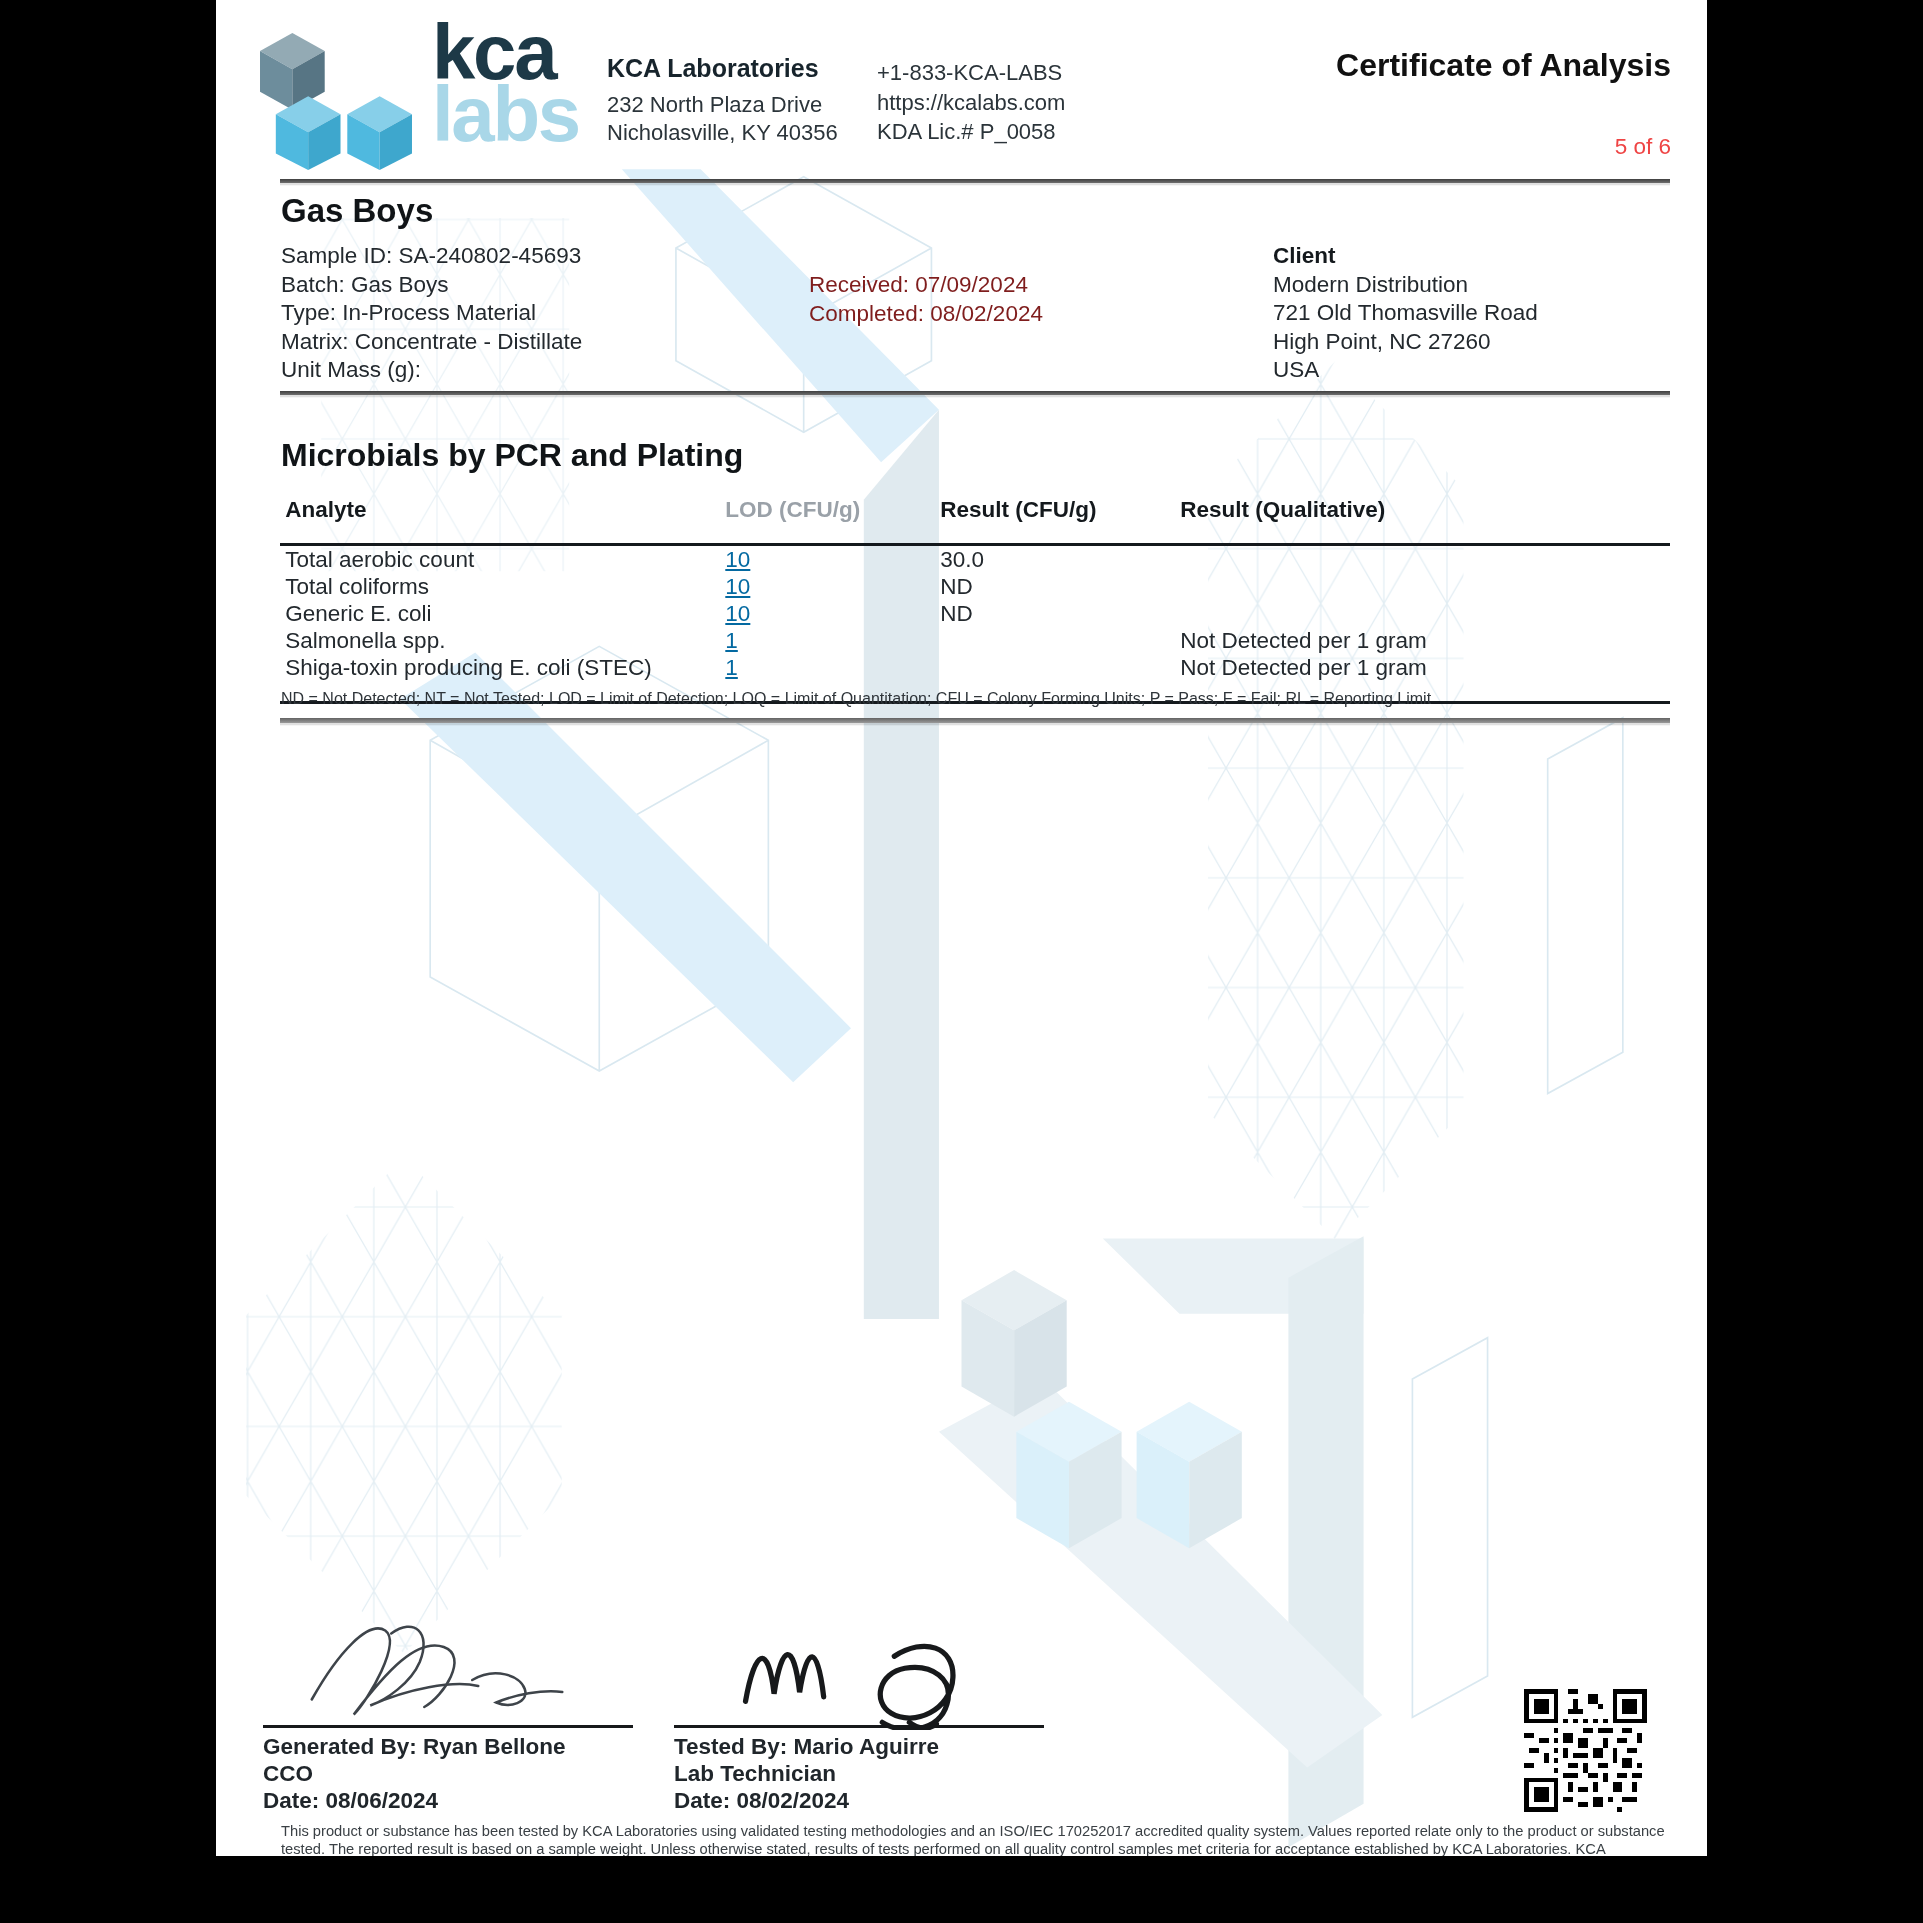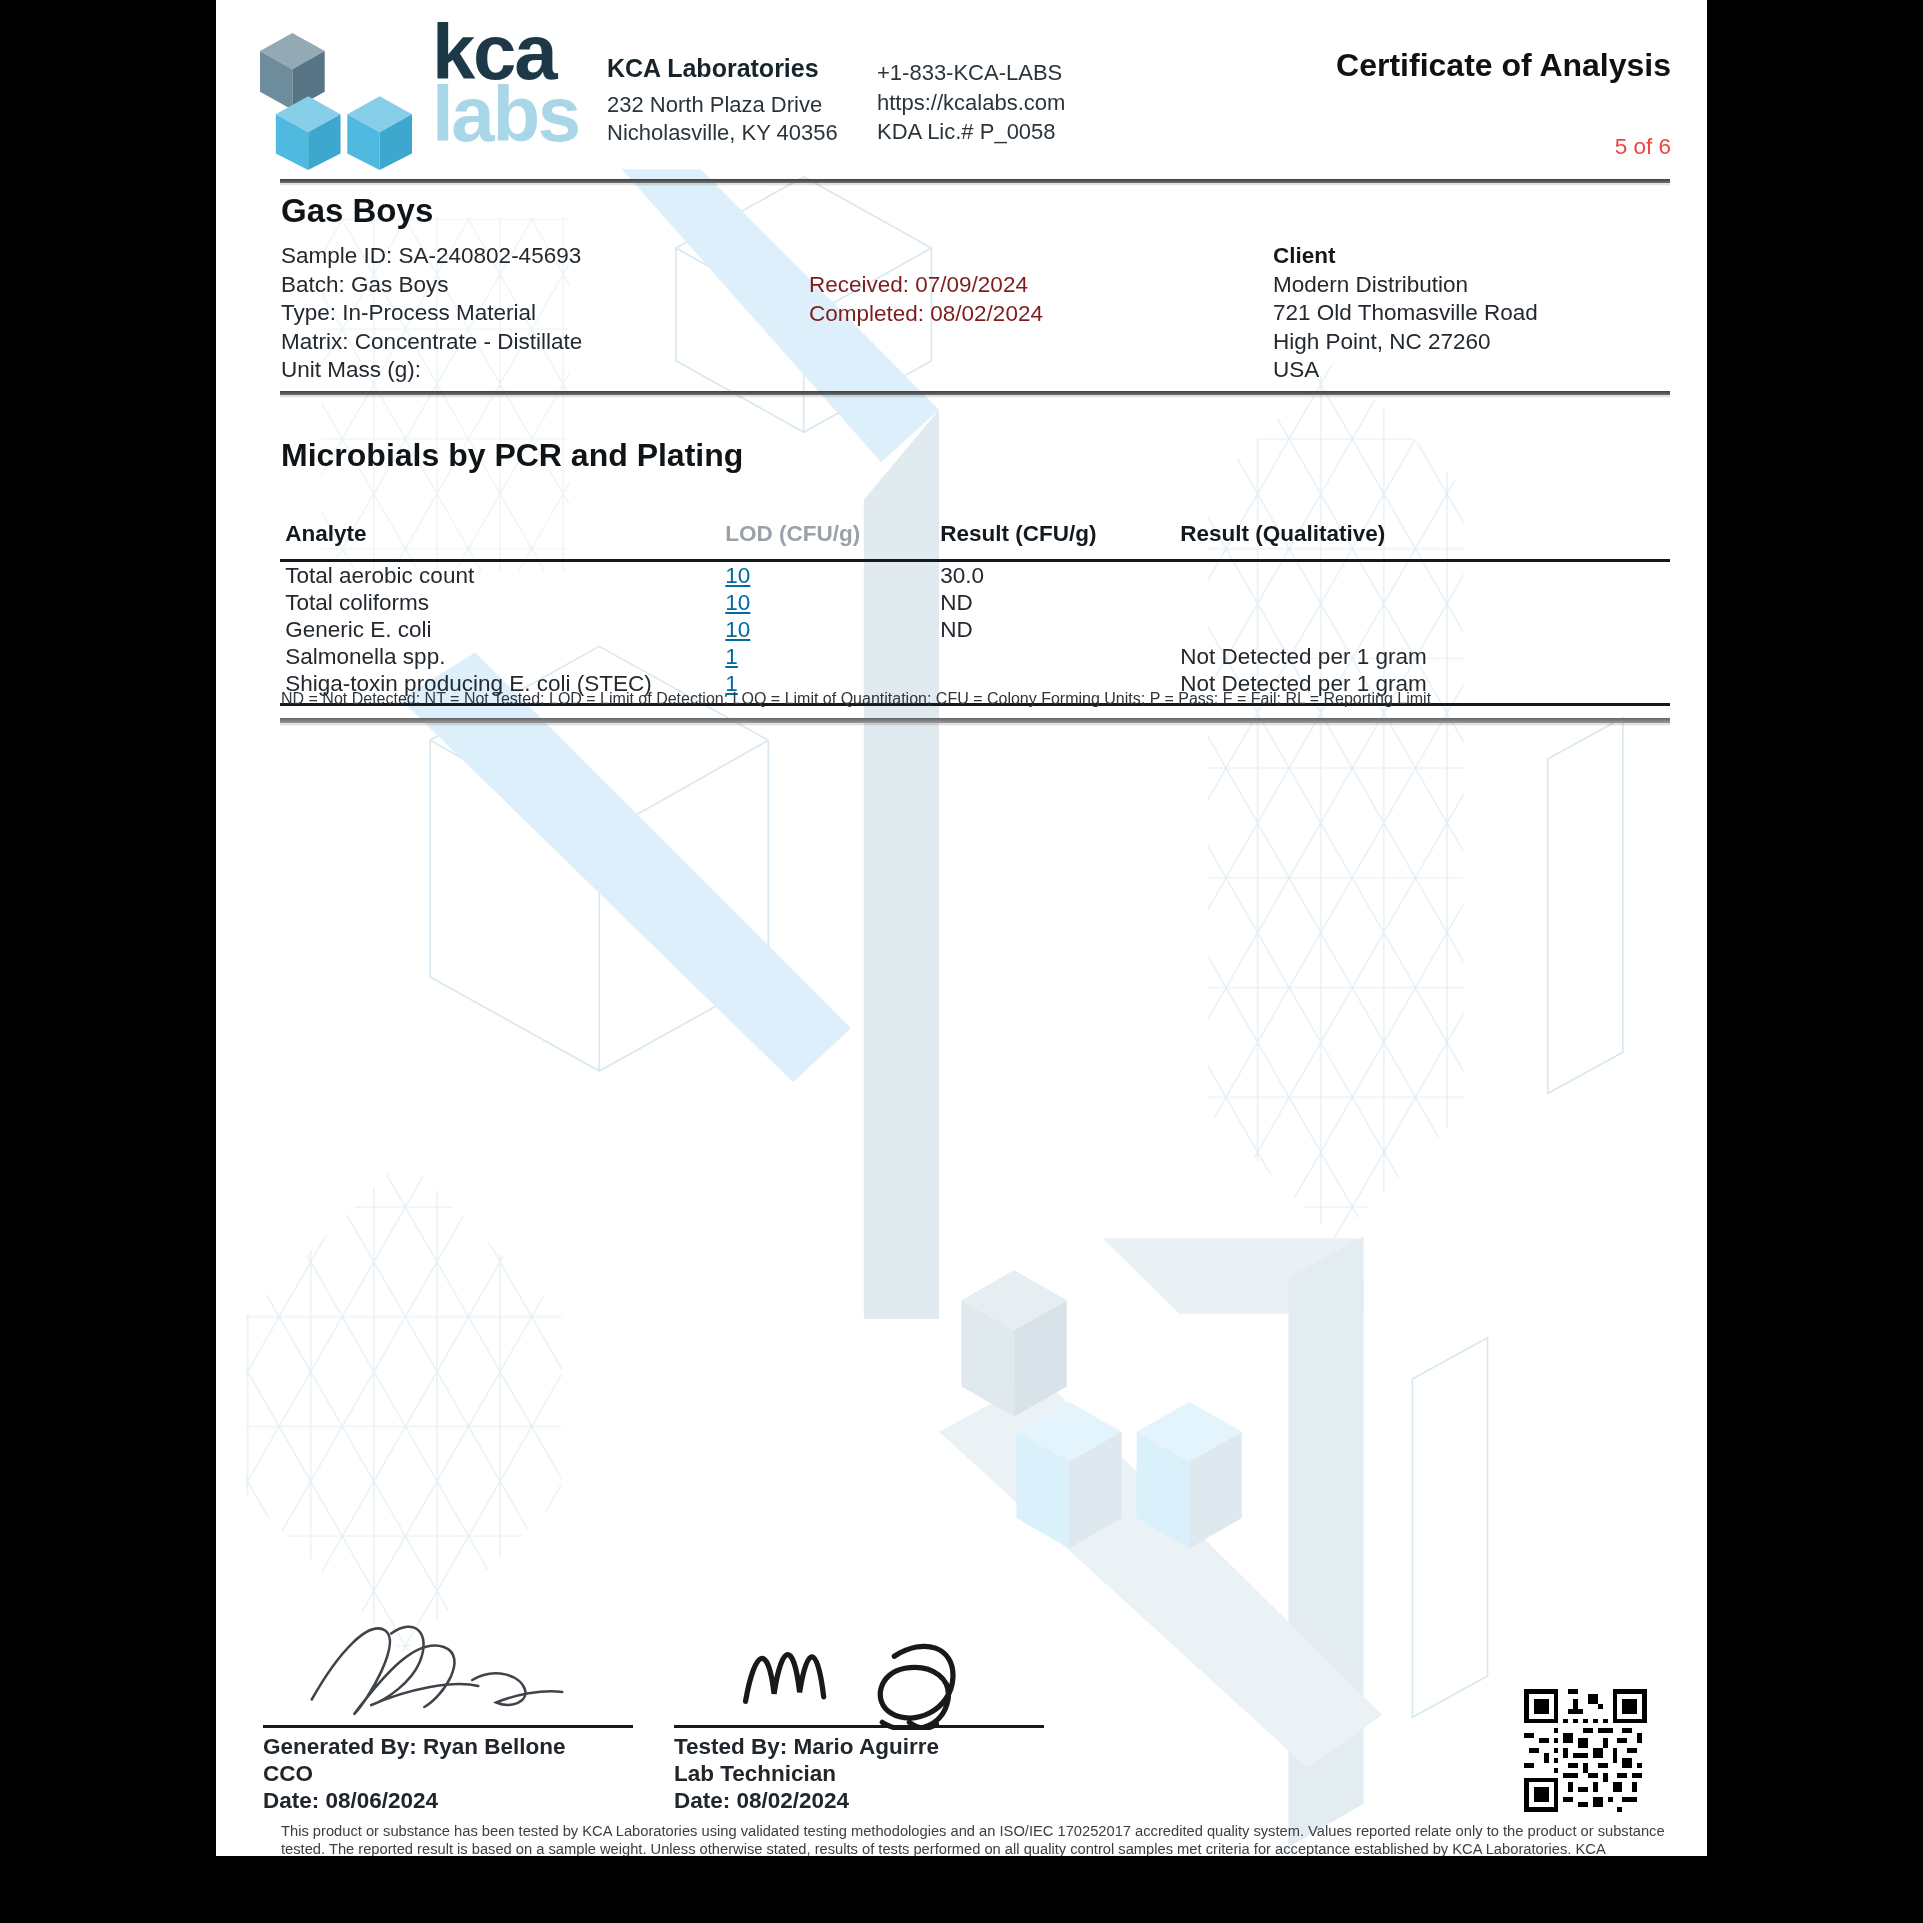--- a/index.html
+++ b/index.html
@@ -38,23 +38,23 @@
   .product-title{left:65px;top:192px;font-size:33px;font-weight:700;color:#101417;}
   .info-block{left:65px;top:242px;font-size:22.5px;line-height:28.6px;color:#23292e;}
   .dates-block{left:593px;top:271px;font-size:22.5px;line-height:28.6px;color:#7f1d1d;}
   .client-block{left:1057px;top:242px;font-size:22.5px;line-height:28.6px;color:#23292e;}
   .client-heading{font-weight:700;color:#14191d;}
 
   
   .section-title{left:65px;top:437px;font-size:32px;font-weight:700;color:#101417;}
   .tbl{left:64px;top:497px;width:1390px;}
   .tbl-row{display:grid;grid-template-columns:440px 215px 240px 1fr;align-items:end;padding-left:5.3px;box-sizing:border-box;}
-  .tbl-head{font-size:22.5px;font-weight:700;color:#14191d;padding-bottom:12px;border-bottom:3px solid #14191d;margin-top:24px;}
+  .tbl-head{font-size:22.5px;font-weight:700;color:#14191d;padding-bottom:20px;border-bottom:3px solid #14191d;}
   .tbl-head .lod-col{color:#9aa1a8;}
-  .tbl-body{border-bottom:3px solid #14191d;padding-bottom:6px;}
+  .tbl-body{border-bottom:3px solid #14191d;padding-bottom:20px;}
   .tbl-body .tbl-row{font-size:22.5px;color:#23292e;height:27px;align-items:center;}
   .lod-val{color:#0369a1;text-decoration:underline;}
   .footnote{left:65px;top:690px;font-size:16px;color:#2f353a;}
 
   
   .sig-line{top:1725px;height:3px;background:#17191b;}
   .sig-line.left{left:47px;width:370px;}
   .sig-line.right{left:458px;width:370px;}
   .sig-block{top:1733px;font-size:22.5px;line-height:27px;color:#20262b;font-weight:bold;}
   .sig-block.left{left:47px;width:370px;}

